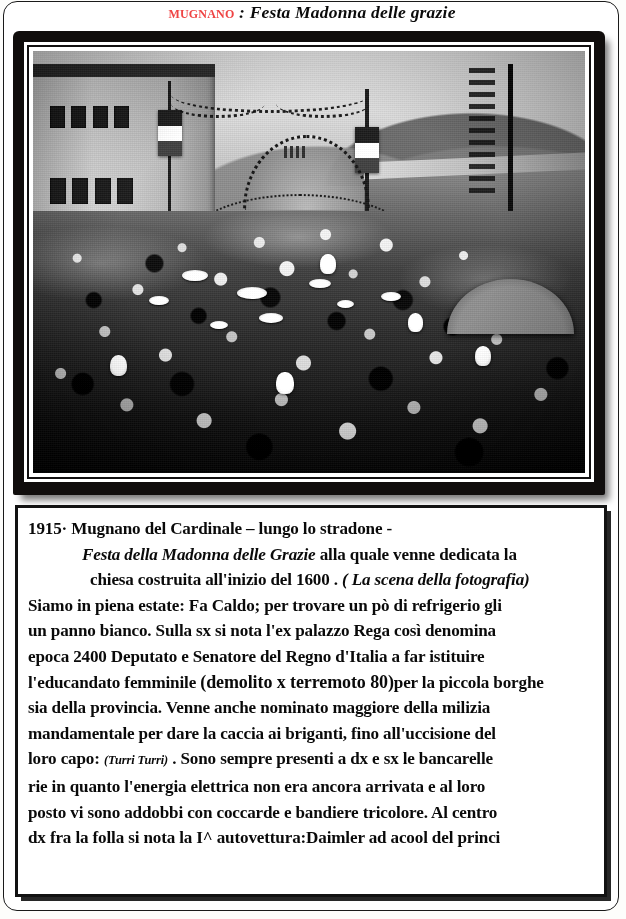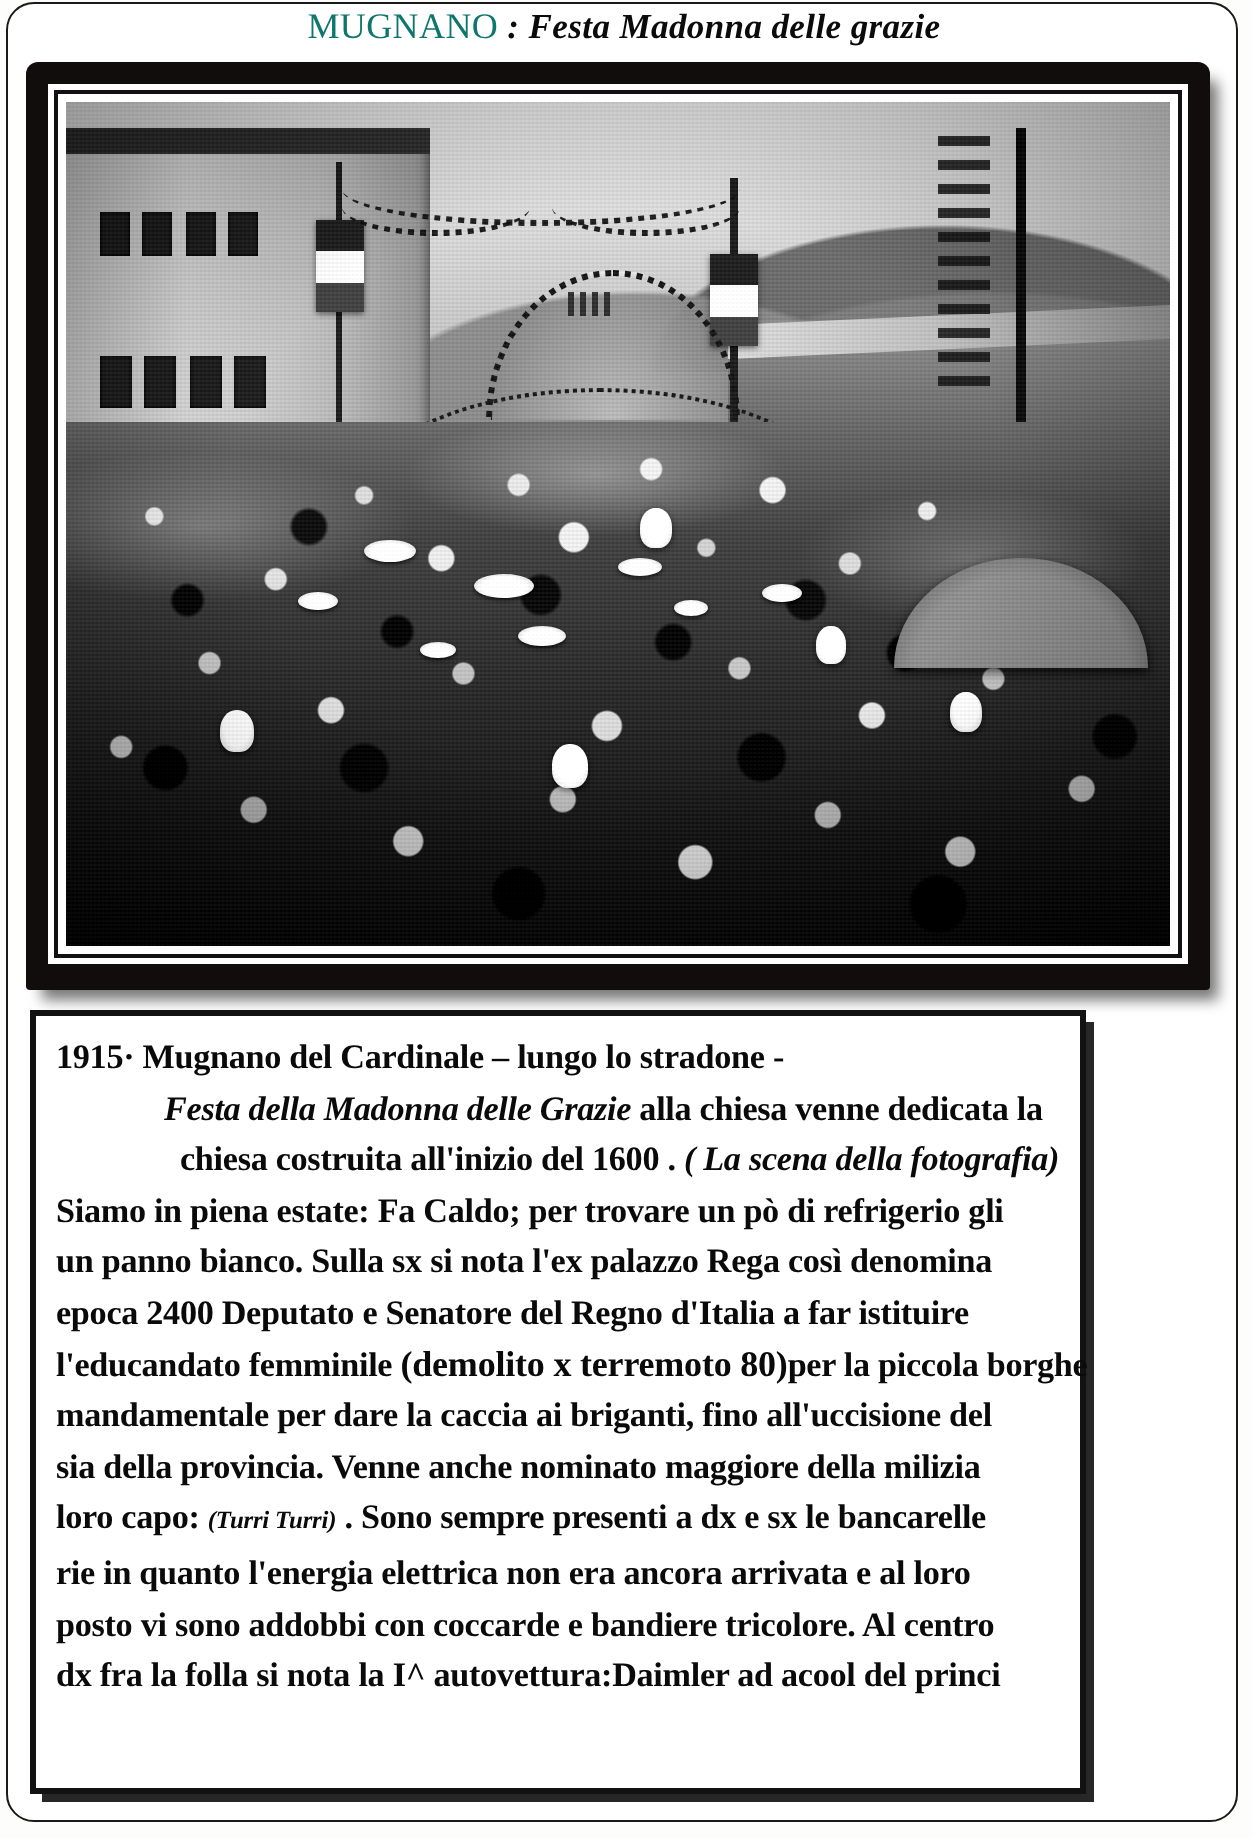--- a/index.html
+++ b/index.html
@@ -32,24 +32,24 @@
   
   #title-bar {
     position: absolute;
     left: 0;
     top: 2px;
     width: 616px;
     text-align: center;
     line-height: 1;
   }
   .title-main {
-    font-size: 18px;
-    font-weight: normal;
+    font-size: 12px;
+    font-weight: bold;
     letter-spacing: 0.2px;
-    color: #0f766e;
+    color: #ef4444;
   }
   .title-sub {
     font-size: 17.5px;
     font-weight: bold;
     font-style: italic;
     color: #0b0b0b;
     letter-spacing: 0.2px;
   }
 
   
@@ -318,21 +318,21 @@
     left: 0; top: 0; width: 100%; height: 100%;
     background: radial-gradient(ellipse 78% 74% at 50% 46%, transparent 45%, rgba(0,0,0,.38) 100%);
     pointer-events: none;
   }
 
   
   #text-frame {
     position: absolute;
     left: 11px;
     top: 503px;
-    width: 528px;
+    width: 592px;
     height: 392px;
     border: 3px solid #121212;
     box-sizing: border-box;
     background: #ffffff;
     box-shadow: 5px 5px 0 -1px rgba(15,15,15,0.9);
   }
   #text-body {
     padding: 8px 10px 4px 10px;
     color: #0a0a0a;
   }
@@ -436,28 +436,28 @@
           <div class="ph" id="grain"></div>
           <div class="ph" id="vignette"></div>
         </div>
       </div>
     </div>
   </div>
 
   <div id="text-frame">
     <div id="text-body">
         <div class="ln"><span class="nb">1915</span><span class="nb">·  Mugnano del Cardinale  –  lungo lo stradone  -</span></div>
-        <div class="ln i2"><span class="it">Festa della Madonna delle Grazie</span><span class="nb"> alla chiesa venne dedicata la</span></div>
+        <div class="ln i2"><span class="it">Festa della Madonna delle Grazie</span><span class="nb"> alla quale venne dedicata la</span></div>
         <div class="ln i3"><span class="nb">chiesa  costruita  all'inizio del 1600 . </span><span class="it">( La scena della fotografia)</span></div>
         <div class="ln"><span class="nb">Siamo in piena estate:  Fa Caldo; per trovare un pò di  refrigerio gli</span></div>
         <div class="ln"><span class="nb">un panno bianco. Sulla sx si nota l'ex palazzo Rega così  denomina</span></div>
         <div class="ln"><span class="nb">epoca 2400  Deputato e Senatore del Regno d'Italia  a far istituire</span></div>
         <div class="ln"><span class="nb">l'educandato femminile </span><span class="sm">(demolito x terremoto 80)</span><span class="nb">per la piccola borghe</span></div>
+        <div class="ln"><span class="nb">sia della provincia. Venne anche nominato maggiore  della milizia</span></div>
         <div class="ln"><span class="nb">mandamentale per  dare la caccia ai briganti, fino all'uccisione del</span></div>
-        <div class="ln"><span class="nb">sia della provincia. Venne anche nominato maggiore  della milizia</span></div>
         <div class="ln"><span class="nb">loro capo: </span><span class="sm it">(Turri Turri)</span><span class="nb"> .  Sono sempre presenti  a dx e sx le bancarelle</span></div>
         <div class="ln"><span class="nb">rie in  quanto  l'energia elettrica non era ancora  arrivata  e al loro</span></div>
         <div class="ln"><span class="nb">posto vi sono addobbi con coccarde e bandiere tricolore. Al centro</span></div>
         <div class="ln"><span class="nb">dx fra la folla si nota la I^ autovettura:Daimler ad acool del  princi</span></div>
       </div>
   </div>
 
 </div>
 
 </body></html>

